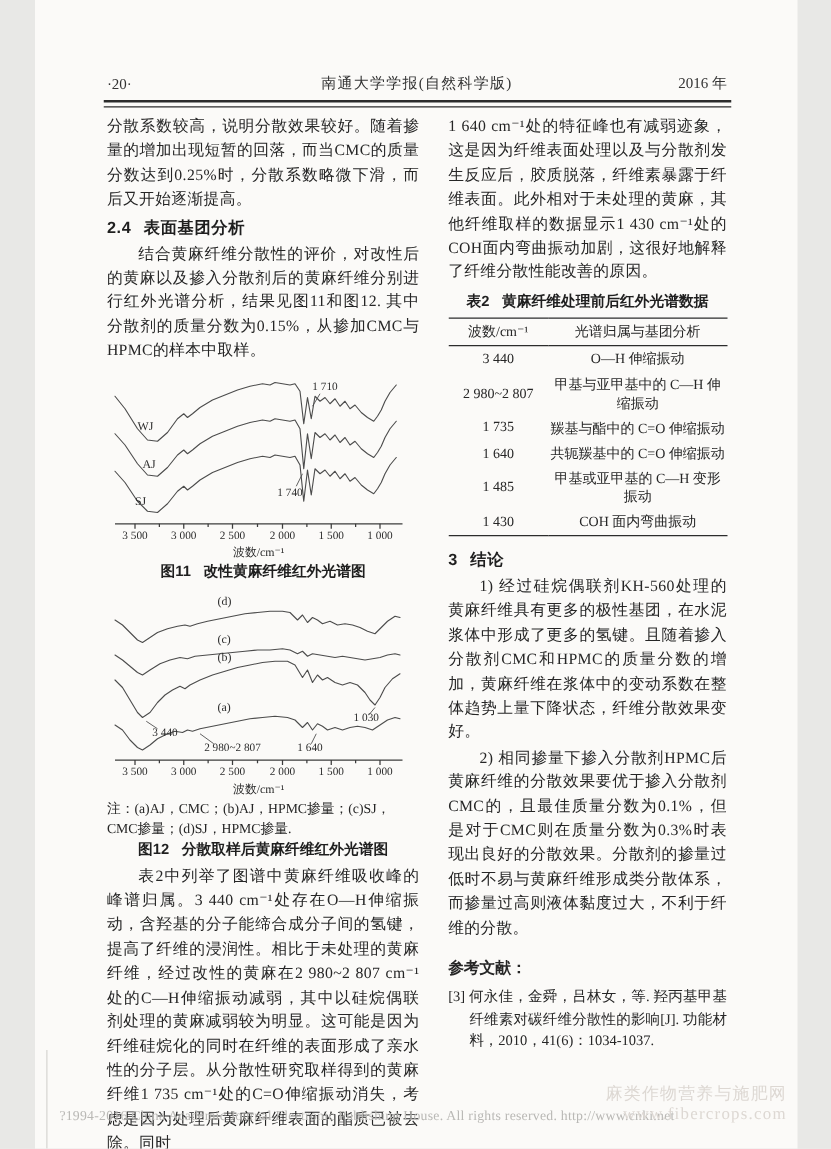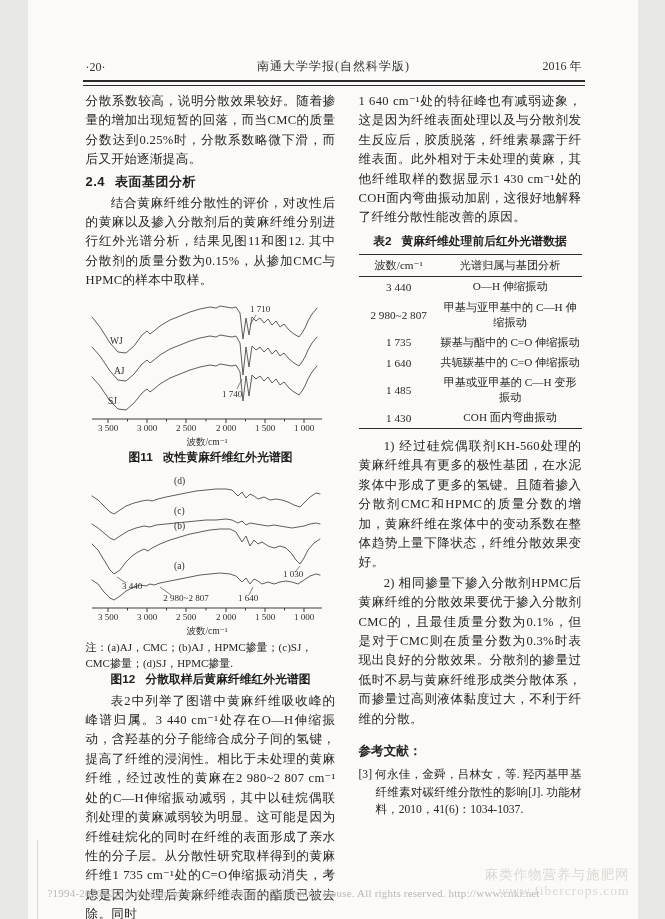--- a/index.html
+++ b/index.html
@@ -197,20 +197,23 @@
               <td>1 485</td>
               <td>甲基或亚甲基的 C—H 变形振动</td>
             </tr>
           <tr>
               <td>1 430</td>
               <td>COH 面内弯曲振动</td>
             </tr>
         </tbody>
       </table>
 
+      <div class="sec-heading" style="margin-top:10px;">
+        <span class="no">3</span><span>结论</span>
+      </div>
       <p class="body indent">1) 经过硅烷偶联剂KH-560处理的黄麻纤维具有更多的极性基团，在水泥浆体中形成了更多的氢键。且随着掺入分散剂CMC和HPMC的质量分数的增加，黄麻纤维在浆体中的变动系数在整体趋势上量下降状态，纤维分散效果变好。</p>
       <p class="body indent">2) 相同掺量下掺入分散剂HPMC后黄麻纤维的分散效果要优于掺入分散剂CMC的，且最佳质量分数为0.1%，但是对于CMC则在质量分数为0.3%时表现出良好的分散效果。分散剂的掺量过低时不易与黄麻纤维形成类分散体系，而掺量过高则液体黏度过大，不利于纤维的分散。</p>
 
       <div class="refs-heading">参考文献：</div>
       <p class="ref">[3] 何永佳，金舜，吕林女，等. 羟丙基甲基纤维素对碳纤维分散性的影响[J]. 功能材料，2010，41(6)：1034-1037.</p>
 
     </div>
 
   </div>
 

